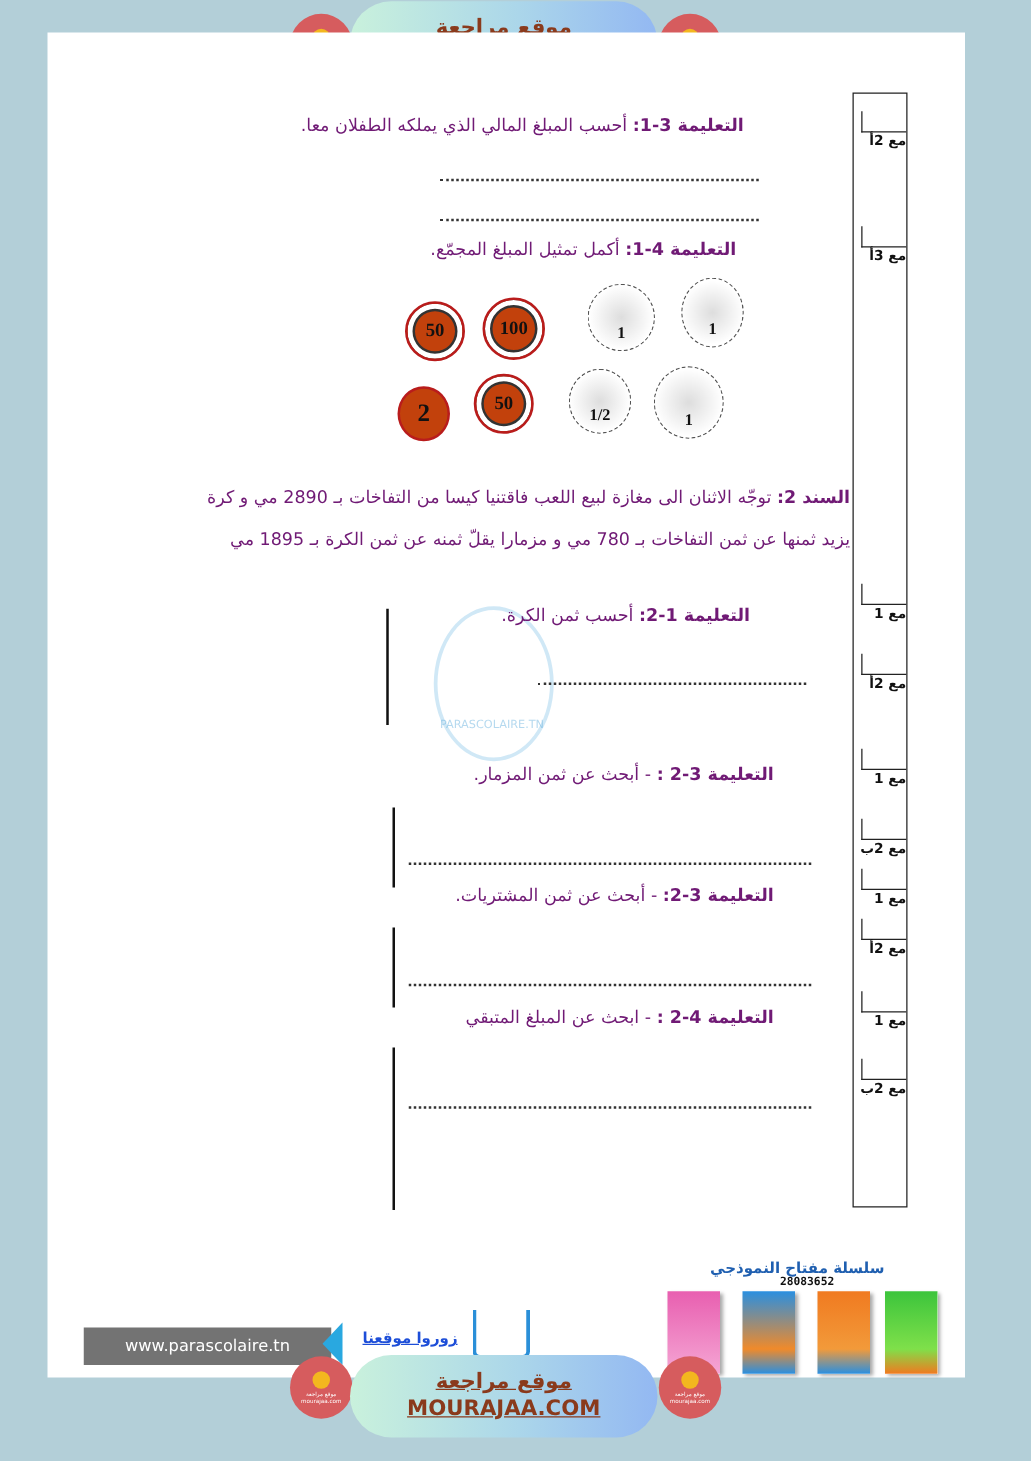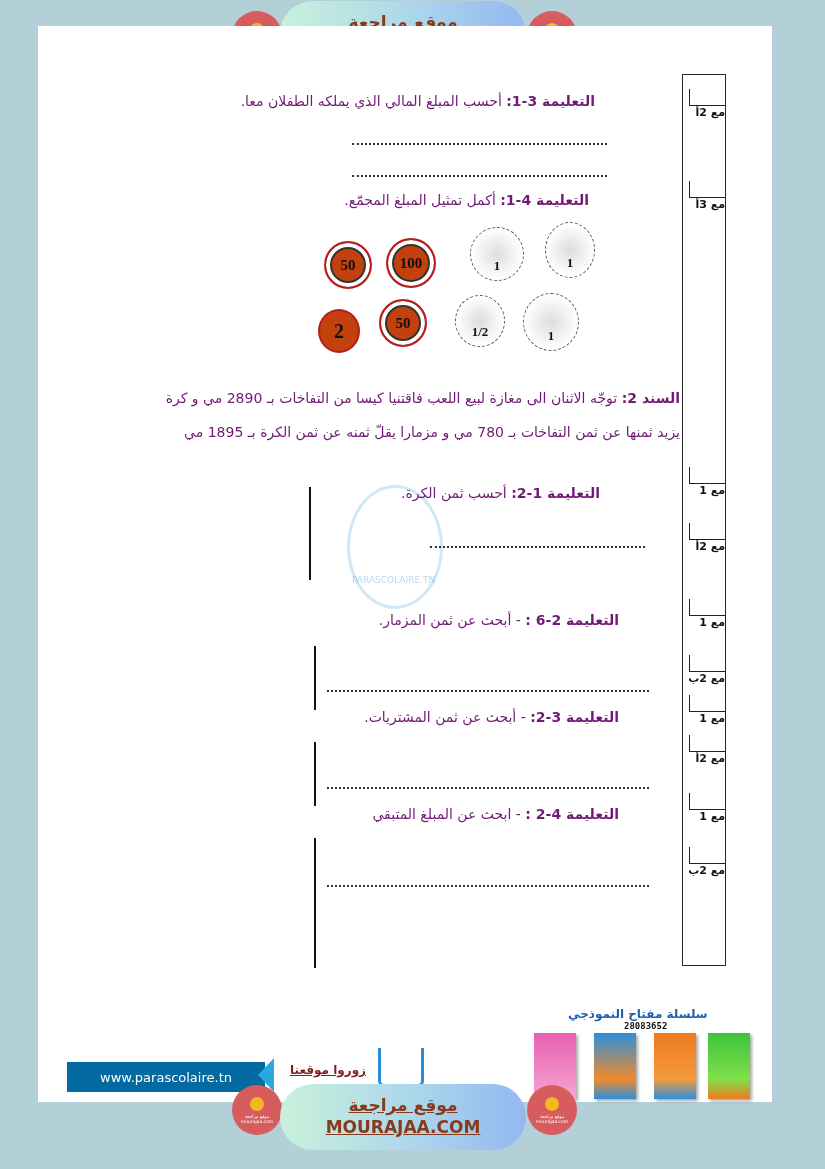--- a/index.html
+++ b/index.html
@@ -21,21 +21,21 @@
   .coin.art{box-shadow:none;border:1px dashed #555;background:radial-gradient(circle at 50% 50%,#ddd 0,#fff 70%);}
   .coin.art span{font-size:13px;position:absolute;bottom:6px;}
   
   .banner{position:absolute;left:280px;width:246px;height:66px;border-radius:33px;background:linear-gradient(90deg,#c9f1dc 0%,#abd6ea 55%,#93b8f2 100%);display:flex;flex-direction:column;align-items:center;justify-content:center;}
   .banner .ar1{font-family:"DejaVu Sans",sans-serif;font-size:17px;font-weight:bold;color:#8a3a1c;text-decoration:underline;direction:rtl;line-height:20px;}
   .banner .en{font-family:"DejaVu Sans",sans-serif;font-size:17px;font-weight:bold;color:#8a3a1c;text-decoration:underline;line-height:24px;}
   .badge{position:absolute;width:50px;height:50px;border-radius:50%;background:#d65c5e;display:flex;flex-direction:column;align-items:center;justify-content:center;}
   .badge .dot{width:14px;height:14px;border-radius:50%;background:#f3b71f;margin-bottom:3px;}
   .badge .t{font-size:4.5px;color:#fff;font-family:"DejaVu Sans",sans-serif;line-height:5px;text-align:center;}
   
-  .url-bar{position:absolute;left:67px;top:1062px;width:198px;height:30px;background:#0369a1;color:#fff;font-family:"DejaVu Sans",sans-serif;font-size:13px;display:flex;align-items:center;justify-content:center;}
+  .url-bar{position:absolute;left:67px;top:1062px;width:198px;height:30px;background:#737373;color:#fff;font-family:"DejaVu Sans",sans-serif;font-size:13px;display:flex;align-items:center;justify-content:center;}
   .book{position:absolute;top:1033px;width:42px;height:66px;box-shadow:2px 2px 3px rgba(0,0,0,.35);}
   .watermark{position:absolute;left:347px;top:485px;width:90px;height:118px;border-radius:50%;border:3px solid rgba(120,190,230,.35);}
 </style>
 </head>
 <body>
 
 <div class="badge" style="left:232px;top:11px;">
   <div class="dot"></div>
   <div class="t">موقع مراجعة mourajaa.com</div>
 </div>
@@ -89,21 +89,21 @@
 <div class="abs ar q" style="right:145px;top:424px;">يزيد ثمنها عن ثمن التفاخات بـ 780 مي و مزمارا يقلّ ثمنه عن ثمن الكرة بـ 1895 مي</div>
 
 <div class="abs vline" style="left:309px;top:487px;height:93px;"></div>
 <div class="abs ar q" style="right:225px;top:485px;">
   <b>التعليمة 1-2:</b>
   <span>أحسب ثمن الكرة.</span>
 </div>
 <div class="abs dots" style="left:430px;top:546px;width:215px;"></div>
 
 <div class="abs ar q" style="right:206px;top:612px;">
-  <b>التعليمة 2-6 :</b>
+  <b>التعليمة 3-2 :</b>
   <span>- أبحث عن ثمن المزمار.</span>
 </div>
 <div class="abs vline" style="left:314px;top:646px;height:64px;"></div>
 <div class="abs dots" style="left:327px;top:690px;width:322px;"></div>
 
 <div class="abs ar q" style="right:206px;top:709px;">
   <b>التعليمة 3-2:</b>
   <span>- أبحث عن ثمن المشتريات.</span>
 </div>
 <div class="abs vline" style="left:314px;top:742px;height:64px;"></div>
@@ -161,21 +161,21 @@
 
 <div class="abs" style="left:568px;top:1007px;font-family:'DejaVu Sans',sans-serif;font-size:12px;font-weight:bold;color:#1f5fb0;direction:rtl;">سلسلة مفتاح النموذجي</div>
 <div class="abs" style="left:624px;top:1021px;font-family:'DejaVu Sans Mono',monospace;font-size:9px;font-weight:bold;color:#111;">28083652</div>
 <div class="book" style="left:534px;background:linear-gradient(#e85fb0,#f5a6d4);"></div>
 <div class="book" style="left:594px;background:linear-gradient(#2a8fe0 0,#f08a2a 70%,#2a8fe0 100%);"></div>
 <div class="book" style="left:654px;background:linear-gradient(#f07a20,#f29a3a 70%,#2a8fe0 100%);"></div>
 <div class="book" style="left:708px;background:linear-gradient(#3cc43c,#7fe04a 70%,#f07a20 100%);"></div>
 
 <div class="url-bar">www.parascolaire.tn</div>
 <div class="abs" style="left:258px;top:1058px;width:0;height:0;border-top:17px solid transparent;border-bottom:17px solid transparent;border-right:16px solid #29a8e0;"></div>
-<div class="abs" style="left:290px;top:1063px;font-family:'DejaVu Sans',sans-serif;font-size:12px;font-weight:bold;color:#7f1d1d;direction:rtl;text-decoration:underline;">زوروا موقعنا</div>
+<div class="abs" style="left:290px;top:1063px;font-family:'DejaVu Sans',sans-serif;font-size:12px;font-weight:bold;color:#1d4ed8;direction:rtl;text-decoration:underline;">زوروا موقعنا</div>
 <div class="abs" style="left:378px;top:1048px;width:40px;height:36px;border:3px solid #2a8fd8;border-top:none;border-radius:0 0 6px 6px;"></div>
 
 <div class="badge" style="left:232px;top:1085px;">
   <div class="dot"></div>
   <div class="t">موقع مراجعة mourajaa.com</div>
 </div>
 <div class="banner" style="top:1084px;">
   <div class="ar1">موقع مراجعة</div>
   <div class="en">MOURAJAA.COM</div>
 </div>

